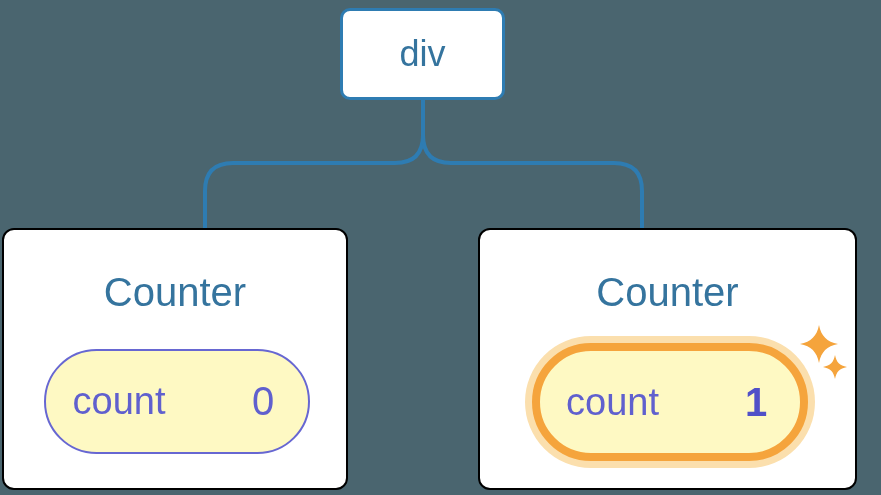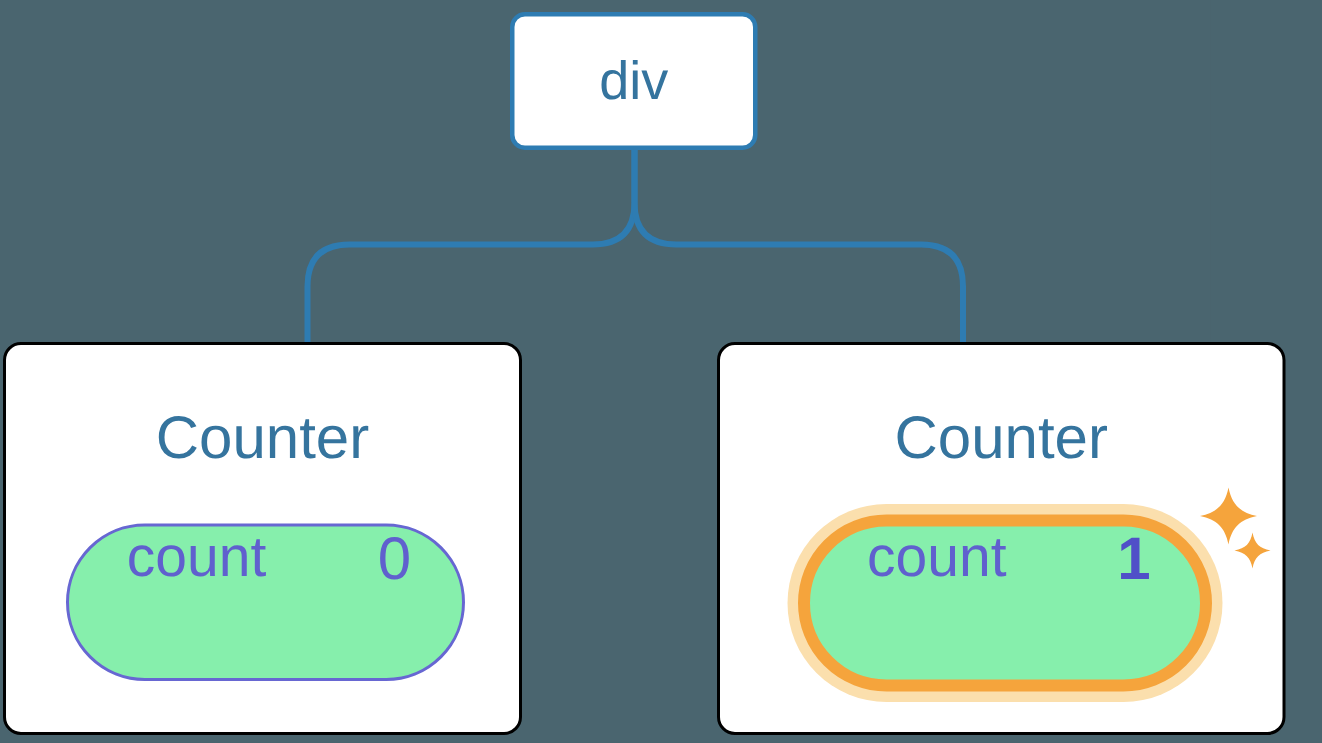--- a/index.html
+++ b/index.html
@@ -48,23 +48,24 @@
     top: 40px; left: 0;
     width: 100%;
     text-align: center;
     font-size: 40px;
     font-weight: 500;
     color: #35749e;
   }
   .pill {
     position: absolute;
     display: flex;
-    align-items: flex-start;
-    background: #86efac;
+    align-items: center;
+    background: #fef9c3;
     overflow: hidden;
+    gap: 12px;
   }
   .pill-plain {
     left: 40px; top: 119px;
     width: 266px; height: 105px;
     border: 2px solid #6767d2;
     border-radius: 60px;
   }
   .pill-highlight {
     left: 52px; top: 113px;
     width: 276px; height: 118px;

